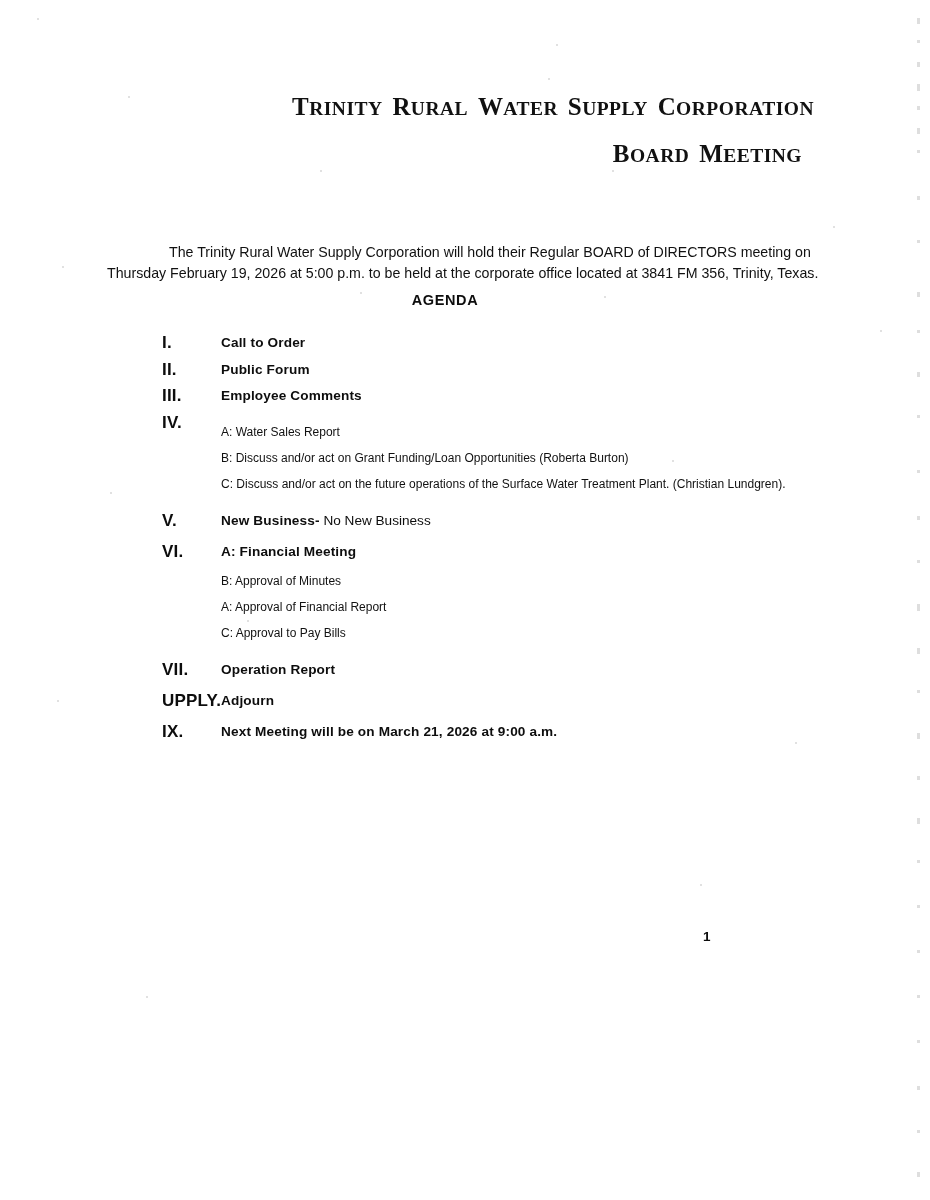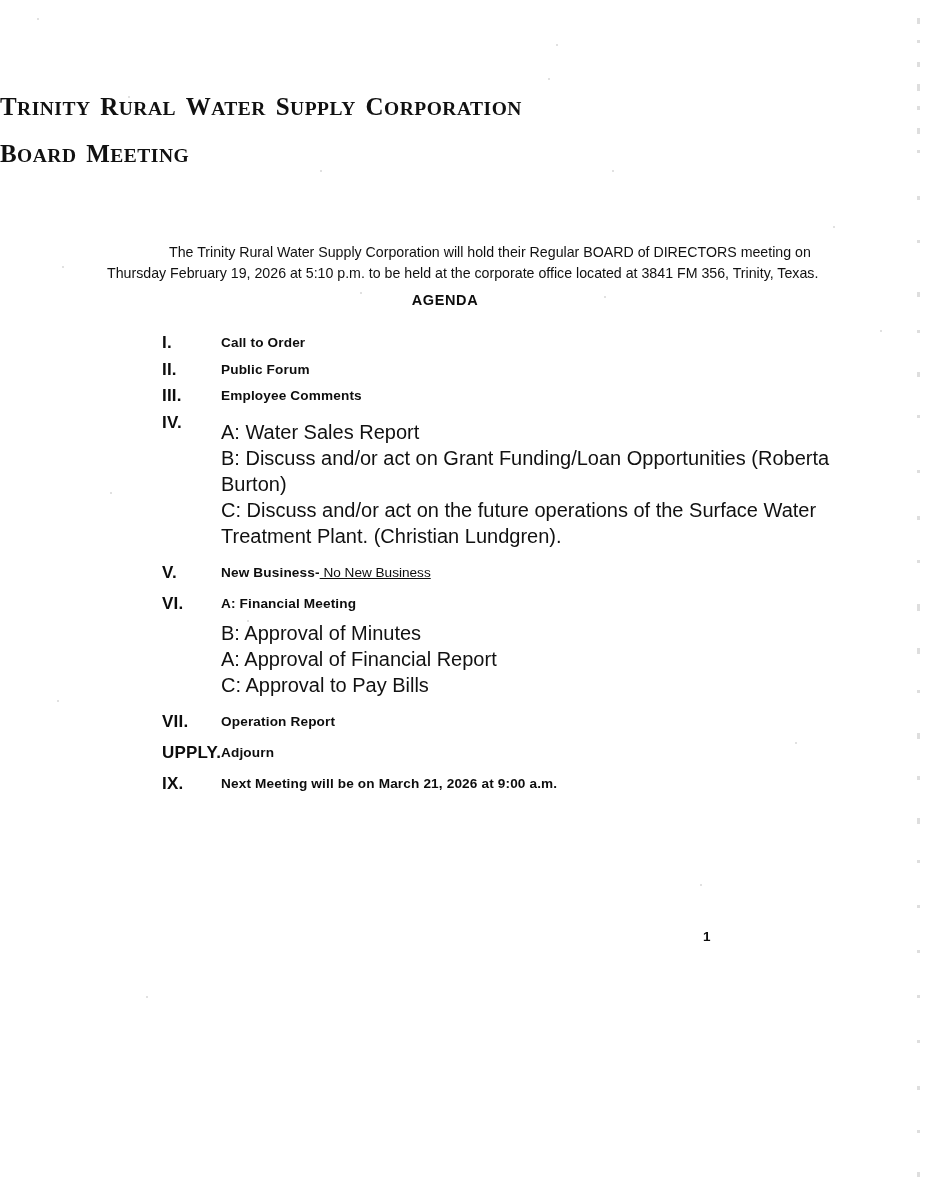--- a/index.html
+++ b/index.html
@@ -18,21 +18,21 @@
     color: #000000;
     -webkit-font-smoothing: antialiased;
   }
 
   
   .title-block {
     position: absolute;
     left: 0;
     top: 94px;
     width: 814px;
-    text-align: left;
+    text-align: right;
   }
   .doc-title {
     font-family: "Liberation Serif", "DejaVu Serif", serif;
     font-weight: 700;
     color: #111111;
     letter-spacing: 0.4px;
     white-space: nowrap;
   }
   .doc-title .lead {
     font-size: 25px;
@@ -104,27 +104,26 @@
   .item-title {
     font-size: 13.6px;
     font-weight: 700;
     line-height: 20px;
     letter-spacing: 0.15px;
     color: #0d0d0d;
   }
   .item-title .regular {
     font-weight: 400;
     letter-spacing: 0;
-    text-decoration: underline;
   }
   .subitems {
     margin-top: 6px;
   }
   .subitem {
-    font-size: 20px;
+    font-size: 12px;
     font-weight: 400;
     line-height: 26px;
     color: #111111;
     max-width: 632px;
   }
 
   
   .agenda-item.gap-lg { margin-bottom: 11px; }
   .agenda-item.gap-xl { margin-bottom: 14px; align-items: center; }
 
@@ -162,21 +161,21 @@
 
   <div class="title-block">
     <div class="doc-title doc-title-1">
       <span><span class="lead">T</span><span class="rest">RINITY</span><span class="rest">  </span><span class="lead">R</span><span class="rest">URAL</span><span class="rest">  </span><span class="lead">W</span><span class="rest">ATER</span><span class="rest">  </span><span class="lead">S</span><span class="rest">UPPLY</span><span class="rest">  </span><span class="lead">C</span><span class="rest">ORPORATION</span></span>
     </div>
     <div class="doc-title doc-title-2">
       <span><span class="lead">B</span><span class="rest">OARD</span><span class="rest">  </span><span class="lead">M</span><span class="rest">EETING</span></span>
     </div>
   </div>
 
-  <p class="intro">The Trinity Rural Water Supply Corporation will hold their Regular BOARD of DIRECTORS meeting on Thursday February 19, 2026 at 5:10 p.m. to be held at the corporate office located at 3841 FM 356, Trinity, Texas.</p>
+  <p class="intro">The Trinity Rural Water Supply Corporation will hold their Regular BOARD of DIRECTORS meeting on Thursday February 19, 2026 at 5:00 p.m. to be held at the corporate office located at 3841 FM 356, Trinity, Texas.</p>
 
   <div class="agenda-heading">AGENDA</div>
 
   <div class="agenda-list">
       <div class="agenda-item">
         <div class="item-numeral">I.</div>
         <div class="item-body">
           <div class="item-title">Call to Order</div>
         </div>
       </div>

